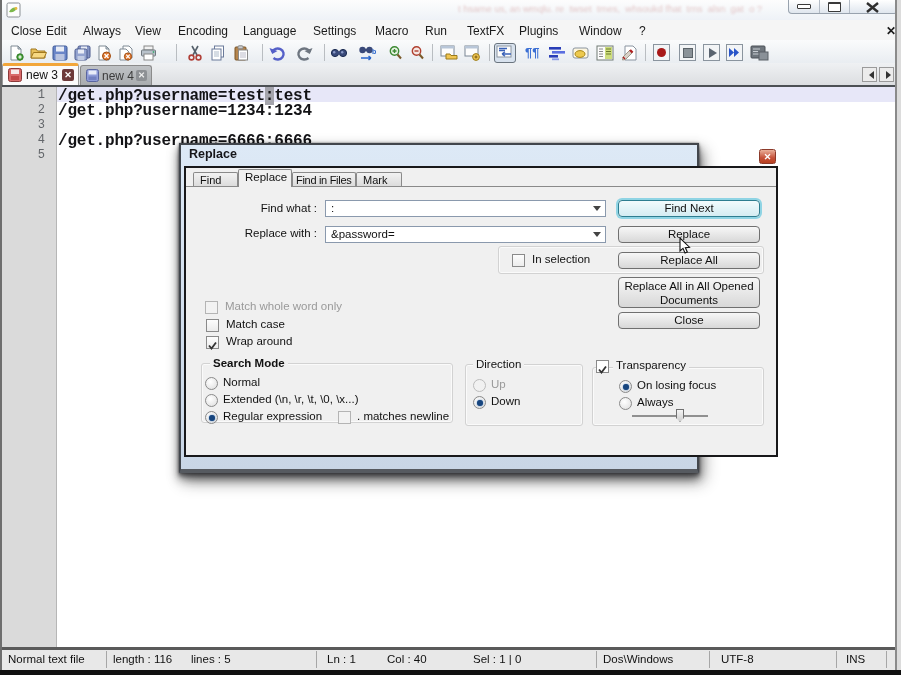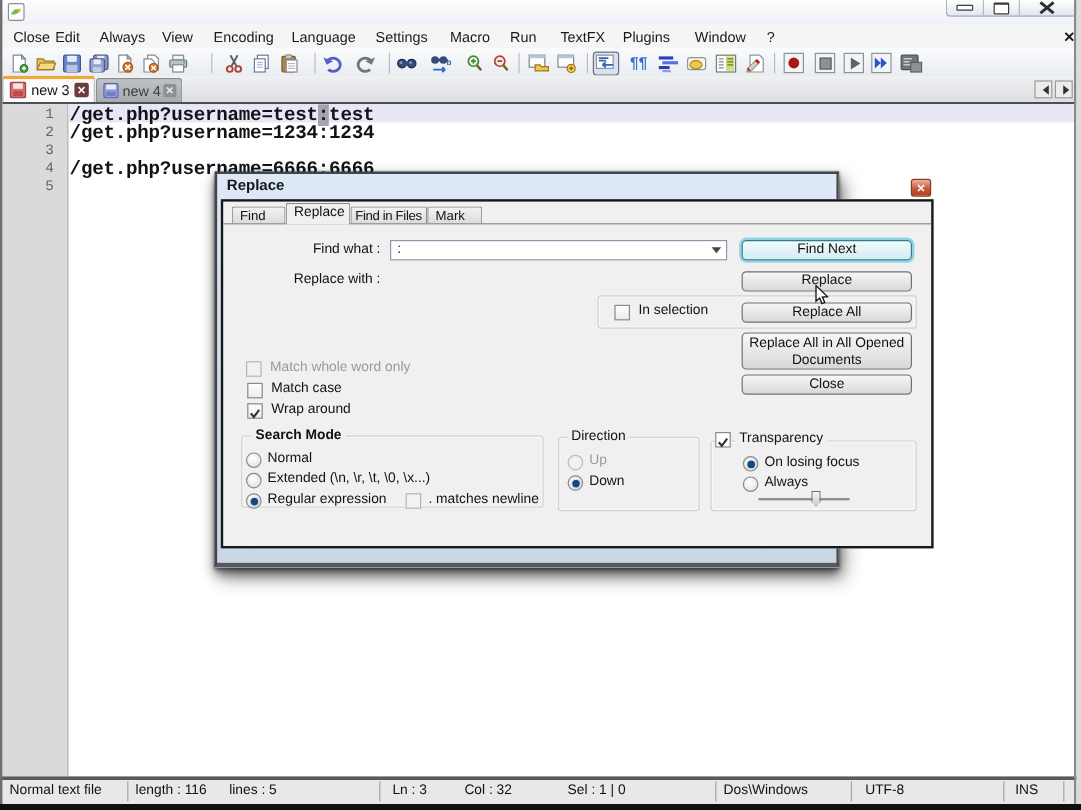--- a/index.html
+++ b/index.html
@@ -73,20 +73,21 @@
 </style>
 </head>
 <body>
 <div id="stage">
   <div id="titlebar" class="abs">
     <svg class="abs" style="left:6px;top:2px" width="16" height="16">
       <rect x="1" y="1" width="13" height="14" rx="1.5" fill="#fdfdfd" stroke="#8a8f94"></rect>
       <path d="M3 10 q3 -6 8 -4 q-2 5 -8 4z" fill="#7cb84c"></path>
       <circle cx="10" cy="6.5" r="1.4" fill="#e8b93c"></circle>
     </svg>
+    <span class="txt" style="left:458px;top:3px;font-size:9.5px;color:rgba(205,135,135,0.45);filter:blur(0.8px)">t hsame us, an wmqlu. re  twset  tmes,  whsoukd fhat  trns  alsn  gat  o ?</span>
     <div class="abs" style="left:788px;top:0px;width:108px;height:13px;display:flex;
       border:1px solid #98a2ae;border-top:none;border-radius:0 0 4px 4px;overflow:hidden;
       background:linear-gradient(#ffffff,#dfe6ee)">
       <div style="width:30px;border-right:1px solid #b4bcc6;position:relative">
         <div style="position:absolute;left:8px;top:4px;width:12px;height:3px;border:1.2px solid #3a3a3a;border-radius:1px;background:#fff"></div>
       </div>
       <div style="width:29px;border-right:1px solid #b4bcc6;position:relative">
         <div style="position:absolute;left:8px;top:1.5px;width:11px;height:7px;border:1.2px solid #3a3a3a;border-top:2.5px solid #3a3a3a;border-radius:1px;background:#fff"></div>
       </div>
       <div style="flex:1;position:relative">
@@ -349,20 +350,24 @@
       <div class="dtab dtabact" style="left:52px;width:54px">Replace</div>
       <div class="dtab" style="left:106px;width:64px;padding-left:3px;letter-spacing:-0.3px">Find in Files</div>
       <div class="dtab" style="left:170px;width:46px">Mark</div>
       <div id="tabline"></div>
       <span class="dlab" style="right:459px;top:34px">Find what :</span>
       <div class="combo" style="left:139px;top:32px">
           <span>:</span>
           <i></i>
         </div>
       <span class="dlab" style="right:459px;top:59px">Replace with :</span>
+      <div class="combo" style="left:139px;top:58px">
+          <span>&amp;password=</span>
+          <i></i>
+        </div>
       <div class="btn" style="left:432px;top:32px;border-color:#2e7d90;box-shadow:0 0 0 2px #8fd4e4;background:linear-gradient(#f2fbfd,#d4ecf2)">Find Next</div>
       <div class="btn" style="left:432px;top:58px">Replace</div>
       <div class="grp" style="left:312px;top:78px;width:266px;height:28px"></div>
       <div class="cb" style="left:326px;top:86px"></div>
       <span class="dlab" style="left:346px;top:85px">In selection</span>
       <div class="btn" style="left:432px;top:84px">Replace All</div>
       <div class="btn" style="left:432px;top:109px;height:31px;line-height:14px;padding-top:1px">Replace All in All Opened<br>Documents</div>
       <div class="btn" style="left:432px;top:144px">Close</div>
       <div class="cb cbdis" style="left:19px;top:133px"></div>
       <span class="dlab" style="left:39px;top:132px;color:#9a9a9a">Match whole word only</span>
@@ -404,22 +409,22 @@
       <div class="abs" style="left:490px;top:241px;width:8px;height:13px;background:linear-gradient(#f4f4f4,#cfcfcf);border:1px solid #707070;box-sizing:border-box;clip-path:polygon(0 0,100% 0,100% 70%,50% 100%,0 70%)"></div>
     </div>
   </div>
   <svg class="abs" style="left:679px;top:237px" width="14" height="18">
     <path d="M1 1 L1 14 L4 11.4 L6 16 L8.3 15 L6.3 10.6 L10.5 10.2 z" fill="#fff" stroke="#111" stroke-width="1.1"></path>
   </svg>
   <div id="statusbar" class="abs">
     <span class="st" style="left:8px">Normal text file</span>
     <span class="st" style="left:113px">length : 116</span>
     <span class="st" style="left:191px">lines : 5</span>
-    <span class="st" style="left:327px">Ln : 3</span>
-    <span class="st" style="left:387px">Col : 32</span>
+    <span class="st" style="left:327px">Ln : 1</span>
+    <span class="st" style="left:387px">Col : 40</span>
     <span class="st" style="left:473px">Sel : 1 | 0</span>
     <span class="st" style="left:603px">Dos\Windows</span>
     <span class="st" style="left:721px">UTF-8</span>
     <span class="st" style="left:846px">INS</span>
     <div class="ssep" style="left:106px"></div>
     <div class="ssep" style="left:316px"></div>
     <div class="ssep" style="left:596px"></div>
     <div class="ssep" style="left:709px"></div>
     <div class="ssep" style="left:836px"></div>
     <div class="ssep" style="left:886px"></div>

